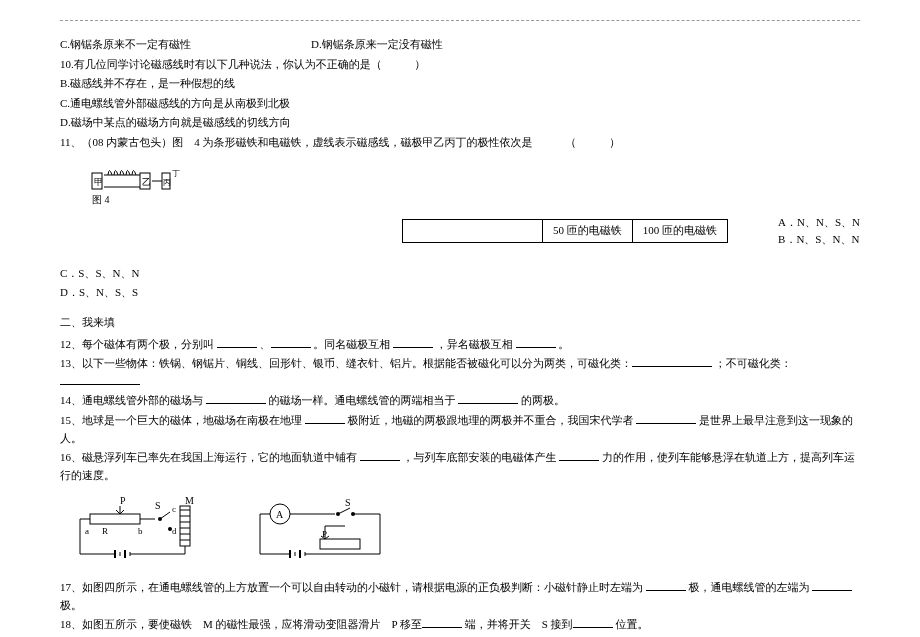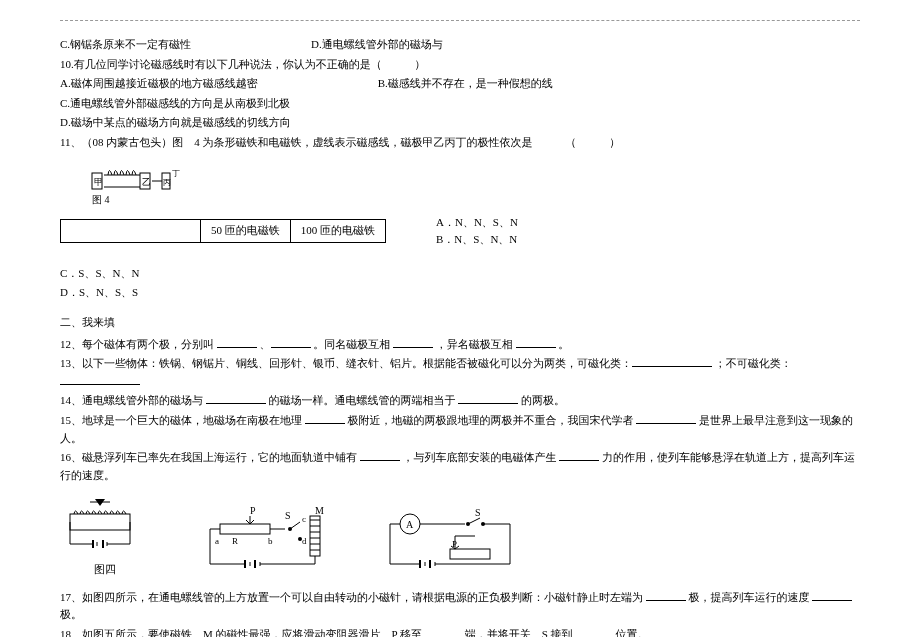--- a/index.html
+++ b/index.html
@@ -53,39 +53,38 @@
       gap: 40px;
       margin: 10px 0;
     }
     .fig {
       text-align: center;
       font-size: 11px;
     }
     .fig-label { margin-top: 2px; }
     svg { display: block; }
     .choice-pair { display: flex; gap: 120px; }
-    .tab-row { display: flex; align-items: center; gap: 20px; }
+    .tab-row { display: flex; align-items: center; gap: 20px; justify-content: flex-end; }
     .small-fig { margin: 6px 0 6px 30px; }
   </style>
 </head>
 <body>
 
 <div class="hr-top"></div>
 
 <div class="line choice-pair">
   <span>C.钢锯条原来不一定有磁性</span>
-  <span>D.通电螺线管外部的磁场与</span>
+  <span>D.钢锯条原来一定没有磁性</span>
 </div>
 
 <div class="line">
   <span>10.有几位同学讨论磁感线时有以下几种说法，你认为不正确的是（</span>
   <span class="paren">）</span>
 </div>
 <div class="line choice-pair">
-  <span>A.磁体周围越接近磁极的地方磁感线越密</span>
   <span>B.磁感线并不存在，是一种假想的线</span>
 </div>
 <div class="line">C.通电螺线管外部磁感线的方向是从南极到北极</div>
 <div class="line">D.磁场中某点的磁场方向就是磁感线的切线方向</div>
 
 <div class="line">
   <span>11、（08 内蒙古包头）图　4 为条形磁铁和电磁铁，虚线表示磁感线，磁极甲乙丙丁的极性依次是</span>
   <span class="paren">（　　　）</span>
 </div>
 
@@ -150,38 +149,20 @@
   <span>是世界上最早注意到这一现象的人。</span>
 </div>
 
 <div class="line">
   <span>16、磁悬浮列车已率先在我国上海运行，它的地面轨道中铺有 </span><span class="blank"></span>
   <span>，与列车底部安装的电磁体产生 </span><span class="blank"></span>
   <span>力的作用，使列车能够悬浮在轨道上方，提高列车运行的速度。</span>
 </div>
 
 <div class="figs">
-  <div class="fig">
-    <svg width="90" height="65" viewBox="0 0 90 65">
-      <path d="M35 5 L45 5 L40 12 Z" fill="#000"></path>
-      <line x1="30" y1="8" x2="50" y2="8" stroke="#000"></line>
-      <circle cx="40" cy="8" r="1.5" fill="#000"></circle>
-      <rect x="10" y="20" width="60" height="16" fill="none" stroke="#000"></rect>
-      <path d="M14 20 Q15 14 18 20 M20 20 Q21 14 24 20 M26 20 Q27 14 30 20 M32 20 Q33 14 36 20 M38 20 Q39 14 42 20 M44 20 Q45 14 48 20 M50 20 Q51 14 54 20 M56 20 Q57 14 60 20 M62 20 Q63 14 66 20" stroke="#000" fill="none"></path>
-      <line x1="10" y1="28" x2="10" y2="50" stroke="#000"></line>
-      <line x1="70" y1="28" x2="70" y2="50" stroke="#000"></line>
-      <line x1="10" y1="50" x2="33" y2="50" stroke="#000"></line>
-      <line x1="47" y1="50" x2="70" y2="50" stroke="#000"></line>
-      <line x1="33" y1="46" x2="33" y2="54" stroke="#000" stroke-width="2"></line>
-      <line x1="37" y1="48" x2="37" y2="52" stroke="#000"></line>
-      <line x1="43" y1="46" x2="43" y2="54" stroke="#000" stroke-width="2"></line>
-      <line x1="47" y1="48" x2="47" y2="52" stroke="#000"></line>
-    </svg>
-    <div class="fig-label">图四</div>
-  </div>
 
   <div class="fig">
     <svg width="150" height="75" viewBox="0 0 150 75">
       <text x="60" y="10" font-size="10">P</text>
       <rect x="30" y="20" width="50" height="10" fill="none" stroke="#000"></rect>
       <line x1="30" y1="25" x2="20" y2="25" stroke="#000"></line>
       <line x1="80" y1="25" x2="95" y2="25" stroke="#000"></line>
       <path d="M60 12 L60 20 M56 16 L60 20 L64 16" stroke="#000" fill="none"></path>
       <text x="25" y="40" font-size="9">a</text>
       <text x="42" y="40" font-size="9">R</text>
@@ -229,21 +210,21 @@
       <text x="72" y="43" font-size="9">P</text>
       <path d="M75 38 L75 45 M71 42 L75 45 L79 42" stroke="#000" fill="none"></path>
       <line x1="75" y1="38" x2="75" y2="32" stroke="#000"></line>
       <line x1="75" y1="32" x2="95" y2="32" stroke="#000"></line>
     </svg>
   </div>
 </div>
 
 <div class="line">
   <span>17、如图四所示，在通电螺线管的上方放置一个可以自由转动的小磁针，请根据电源的正负极判断：小磁针静止时左端为 </span><span class="blank"></span>
-  <span>极，提高列车运行的速度 </span><span class="blank"></span>
+  <span>极，通电螺线管的左端为 </span><span class="blank"></span>
   <span>极。</span>
 </div>
 
 <div class="line">
   <span>18、如图五所示，要使磁铁　M 的磁性最强，应将滑动变阻器滑片　P 移至</span><span class="blank"></span>
   <span>端，并将开关　S 接到</span><span class="blank"></span>
   <span>位置。</span>
 </div>
 
 </body></html>

